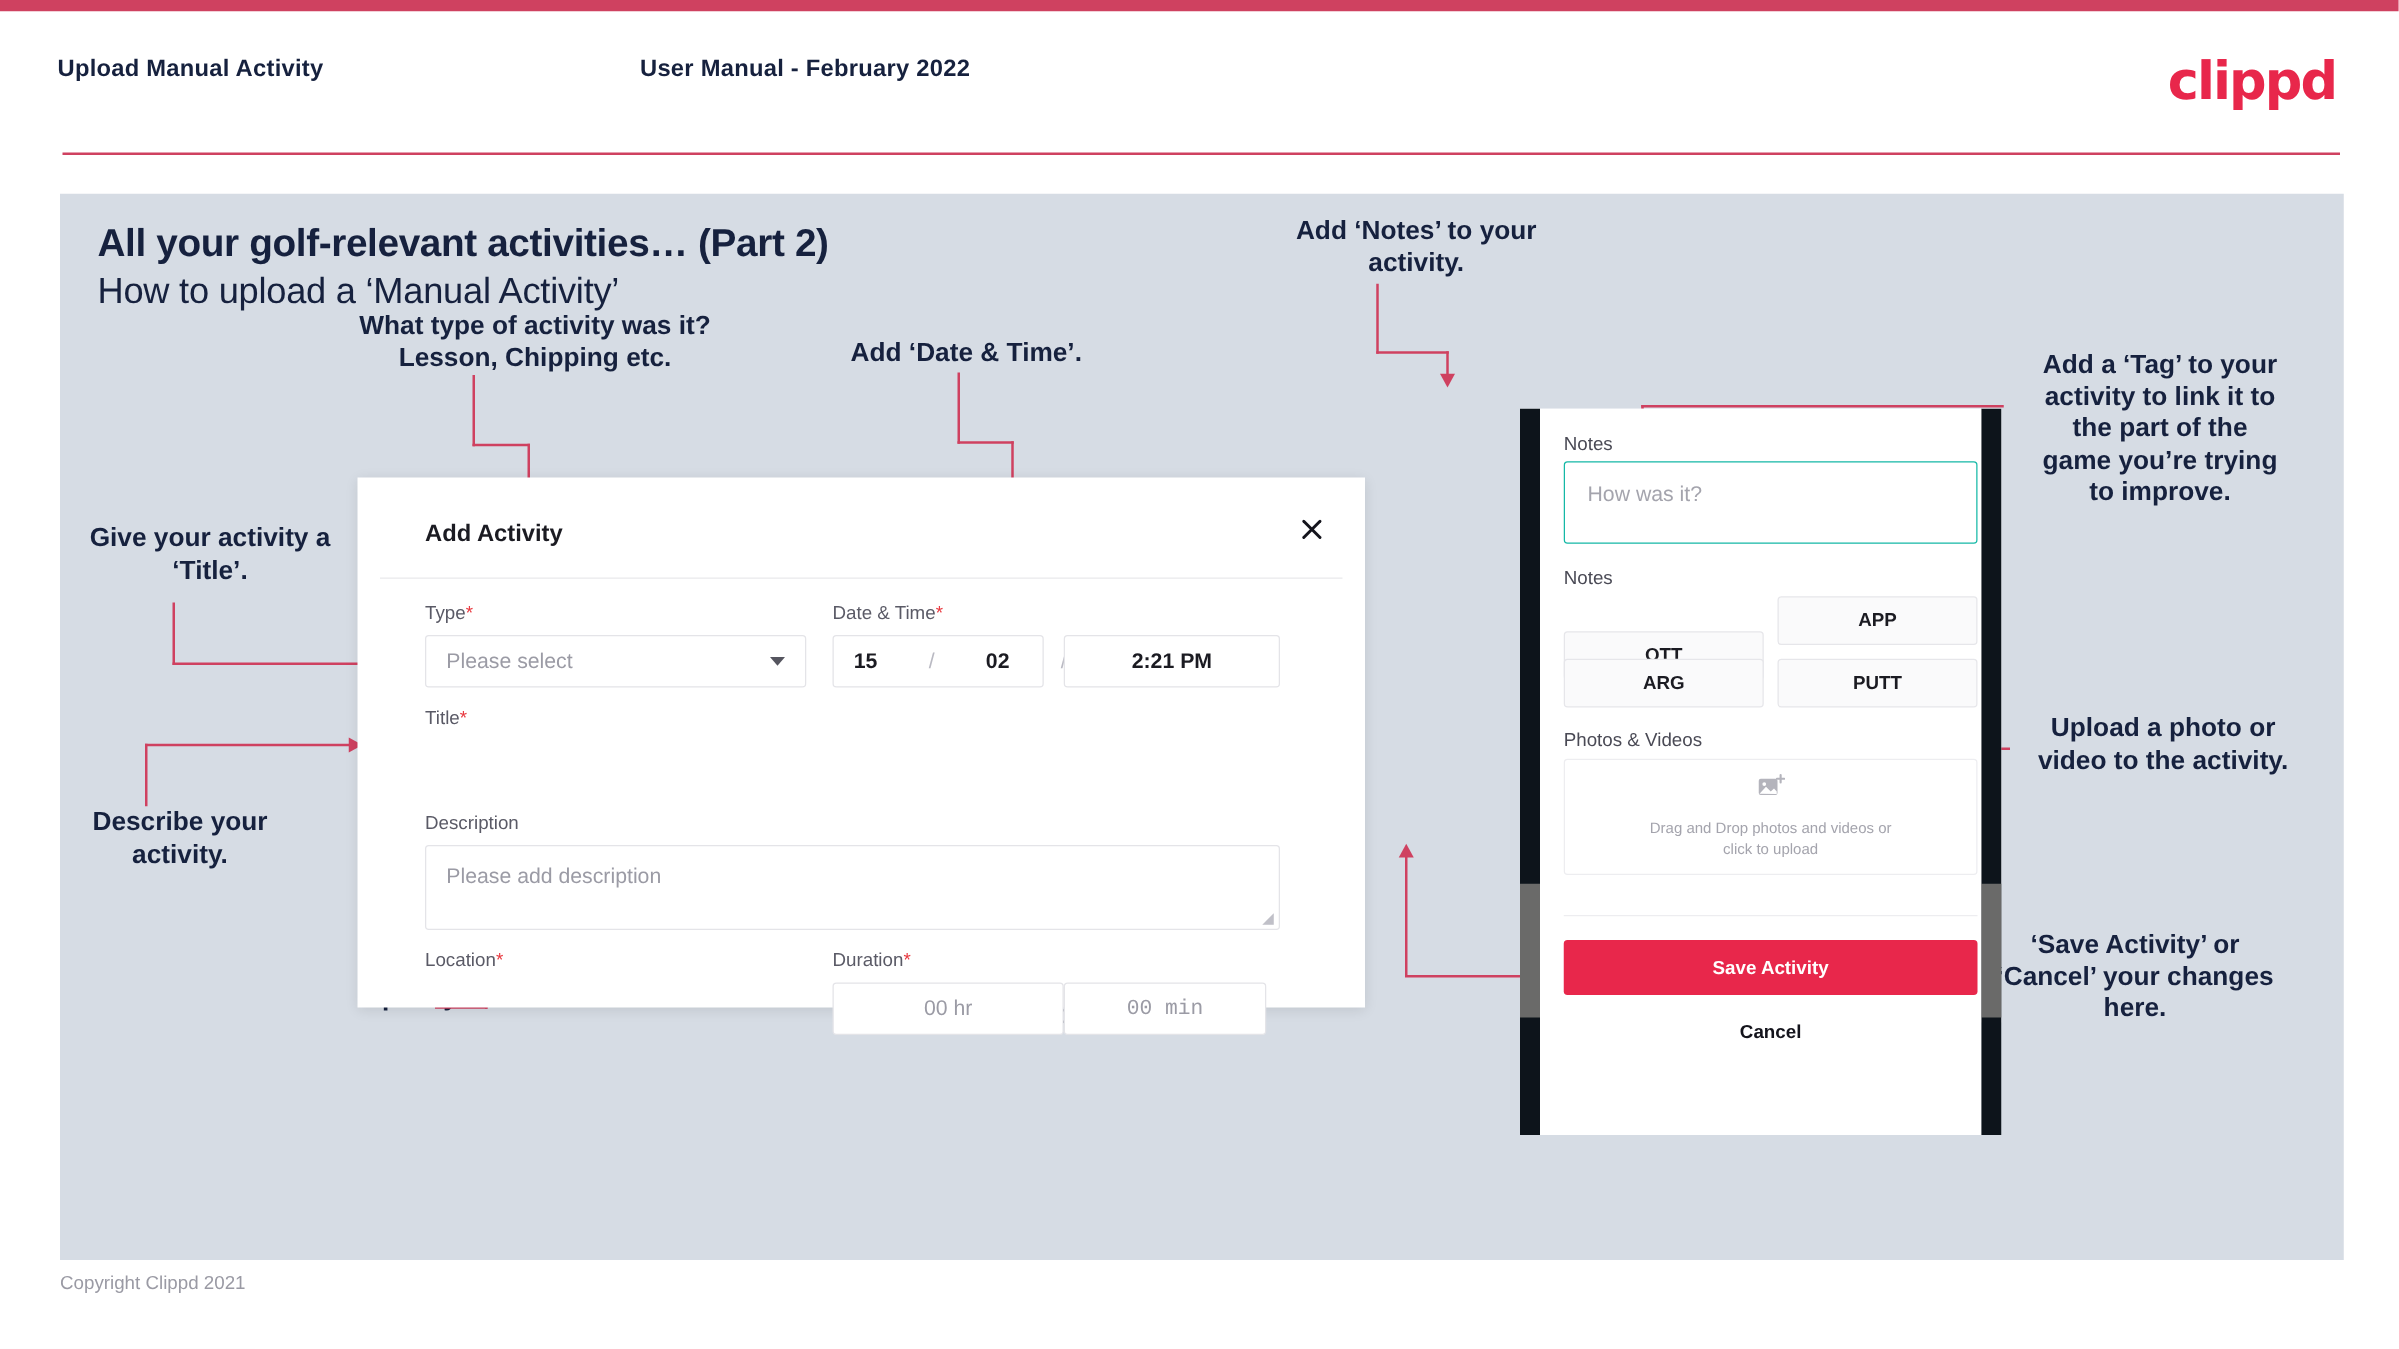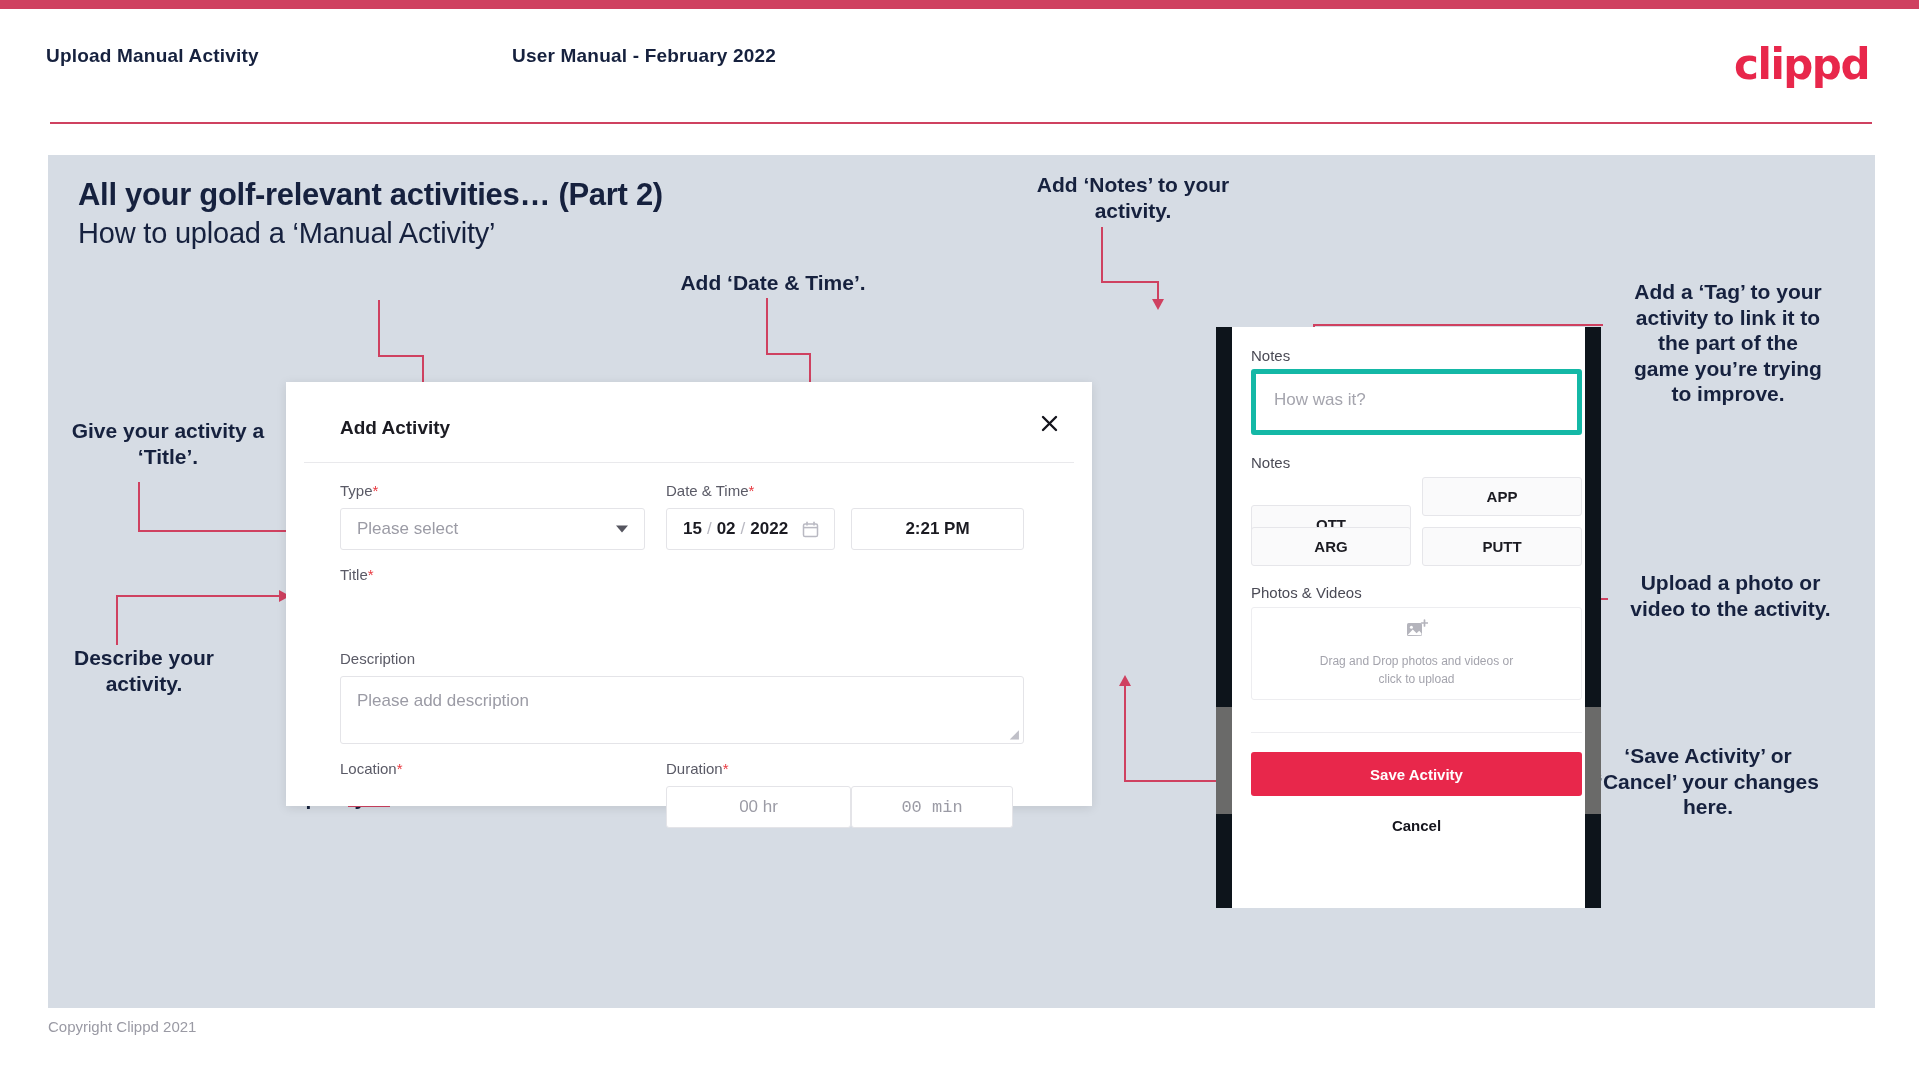--- a/index.html
+++ b/index.html
@@ -143,21 +143,21 @@
   .phone-screen {
     position: absolute; left: 16px; top: 0; width: 353px; height: 581px;
     background: #ffffff; overflow: hidden;
   }
 
   .p-label {
     position: absolute; font-size: 15px; color: #4a4a55;
   }
   .p-box {
     position: absolute;
-    border: 5px solid #14b8a6; border-radius: 3px; background:#fff;
+    border: 1px solid #14b8a6; border-radius: 3px; background:#fff;
   }
   .p-ph {
     position: absolute; left: 18px; top: 16px;
     font-size: 17px; color: #a4a4ad;
   }
   .tag {
     position: absolute;
     border: 1px solid #e6e6ea; border-radius: 3px; background: #fafafb;
     display: flex; align-items: center; justify-content: center;
     font-size: 15px; font-weight: 700; color: #1b1b22;
@@ -198,20 +198,22 @@
   <div class="header-left">Upload Manual Activity</div>
   <div class="header-mid">User Manual - February 2022</div>
   <div class="logo">clippd</div>
   <div class="header-rule"></div>
 
   <div class="slide">
 
     <div class="slide-title">All your golf-relevant activities… (Part 2)</div>
     <div class="slide-subtitle">How to upload a ‘Manual Activity’</div>
 
+    <div class="ann center" style="left:230px; top:93px; width:300px; white-space:pre-line;">What type of activity was it?
+Lesson, Chipping etc.</div>
 
     <div class="ann center" style="left:575px; top:115px; width:300px; white-space:pre-line;">Add ‘Date &amp; Time’.</div>
 
     <div class="ann center" style="left:5px; top:263px; width:230px; white-space:pre-line;">Give your activity a
 ‘Title’.</div>
 
     <div class="ann center" style="left:6px; top:490px; width:180px; white-space:pre-line;">Describe your
 activity.</div>
 
     <div class="ann center" style="left:215px; top:630px; width:280px; white-space:pre-line;">Specify the ‘Location’.</div>
@@ -298,21 +300,21 @@
       <span>Type</span><span class="req">*</span>
     </div>
     <div class="inp" style="left:54px; top:126px; width:305px; height:42px;">
       <span>Please select</span>
       <span class="chev"></span>
     </div>
 
     <div class="fld-label" style="left:380px; top:100px;">
       <span>Date &amp; Time</span><span class="req">*</span>
     </div>
-    <div class="inp filled" style="left:380px; top:126px; width:169px; height:42px;">
+    <div class="inp filled" style="left:380px; top:126px; width:169px; height:42px;gap:36px;">
       <span>15</span>
       <span class="date-sep">/</span>
       <span>02</span>
       <span class="date-sep">/</span>
       <span>2022</span>
       <span class="cal-ic">
         <svg width="17" height="17" viewBox="0 0 17 17" aria-hidden="true">
           <rect x="1.5" y="3" width="14" height="12.5" rx="1.6" fill="none" stroke="#b9b9c2" stroke-width="1.5"></rect>
           <line x1="1.5" y1="6.6" x2="15.5" y2="6.6" stroke="#b9b9c2" stroke-width="1.5"></line>
           <line x1="5" y1="1.3" x2="5" y2="4" stroke="#b9b9c2" stroke-width="1.5" stroke-linecap="round"></line>

